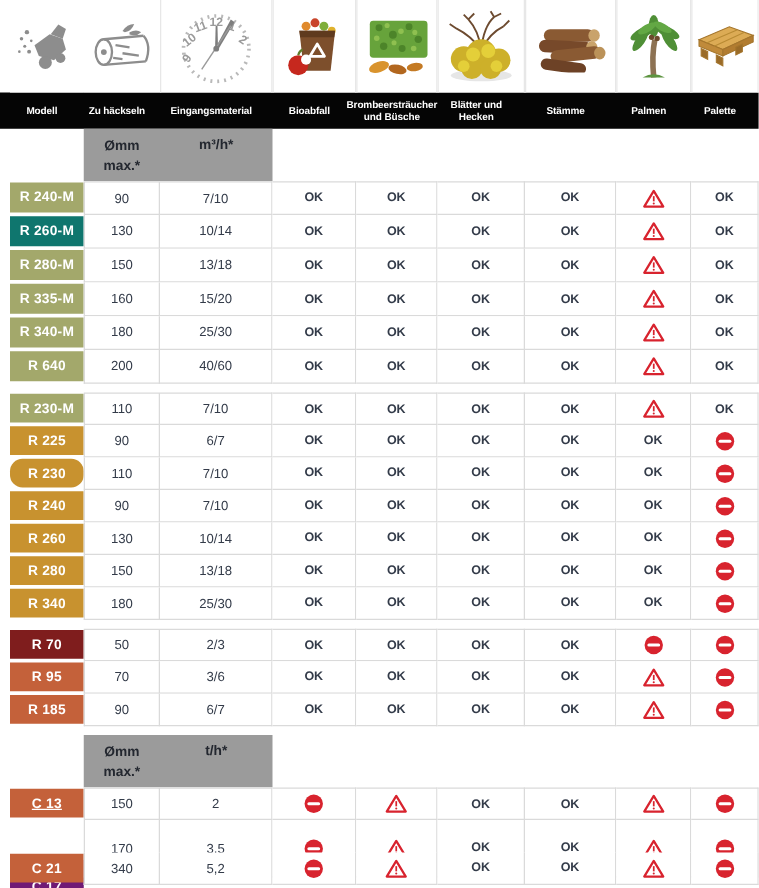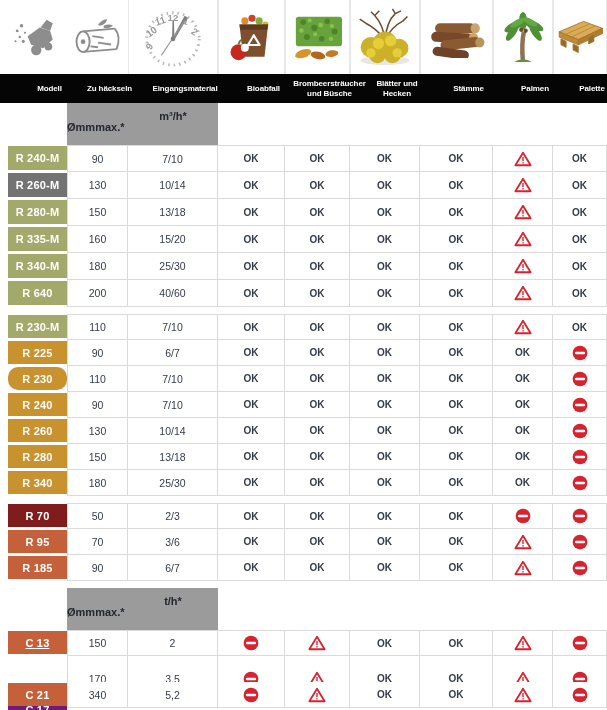--- a/index.html
+++ b/index.html
@@ -5,28 +5,28 @@
   :root{ --border:#dadada; }
   html,body{margin:0;padding:0;background:#fff;}
   body{width:607px;font-family:"Liberation Sans",sans-serif;color:#333b49;}
   #app{padding-left:8px;width:599px;position:relative;}
   .grid{display:grid;grid-template-columns:59px 61px 90px 67px 65px 70px 73px 60px 54px;}
   
   .img-row{height:74px;}
   .img-cell{height:74px;display:flex;align-items:center;justify-content:center;overflow:hidden;background:#fff;}
   .img-cell.boxed{border-left:1px solid #e7e7e7;border-right:1px solid #e7e7e7;}
   
-  .hdr-row{background:#050505;min-height:29px;margin-left:-8px;padding-left:20px;}
+  .hdr-row{background:#050505;min-height:29px;margin-left:-8px;padding-left:4px;}
   .hdr-cell{display:flex;align-items:center;justify-content:center;text-align:center;color:#fff;
     font-size:8px;font-weight:bold;line-height:1.25;padding:2px 1px;letter-spacing:-0.1px;}
   
   .band{height:42px;}
   .unitbox{grid-column:2/4;background:#9b9b9b;display:grid;grid-template-columns:61px 90px;
     color:#23272f;font-weight:bold;font-size:11px;}
-  .unit-d{display:flex;flex-direction:row;align-items:center;padding-top:7px;line-height:1.45;}
+  .unit-d{display:flex;flex-direction:column;align-items:center;padding-top:7px;line-height:1.45;}
   .unit-t{display:flex;justify-content:center;padding-top:7px;}
   
   .group{margin-bottom:7px;text-align:center;}
   .g0 .row{height:27px;}
   .g1 .row,.g2 .row,.g3 .row{height:26px;}
   .model-cell{padding:1px 0 2px;}
   .model-badge{height:100%;display:flex;align-items:center;justify-content:center;
     color:#fff;font-weight:bold;font-size:11px;letter-spacing:0.2px;}
   .val-cell,.sym-cell{display:flex;align-items:center;justify-content:center;background:#fff;
     border-right:1px solid var(--border);border-bottom:1px solid var(--border);font-size:10.5px;}
@@ -262,21 +262,21 @@
             <rect x="12" y="8.5" width="2" height="6" fill="#d8232e"></rect>
             <circle cx="13" cy="17" r="1.2" fill="#d8232e"></circle>
           </svg>
         </div>
         <div class="sym-cell">
           <span class="ok">OK</span>
         </div>
       </div>
       <div class="grid row">
         <div class="model-cell">
-          <div class="model-badge" style="background: #737373;">
+          <div class="model-badge" style="background: #0f766e;">
             <span>R 260-M</span>
           </div>
         </div>
         <div class="val-cell c2">
           <span>130</span>
         </div>
         <div class="val-cell">
           <span>10/14</span>
         </div>
         <div class="sym-cell">

